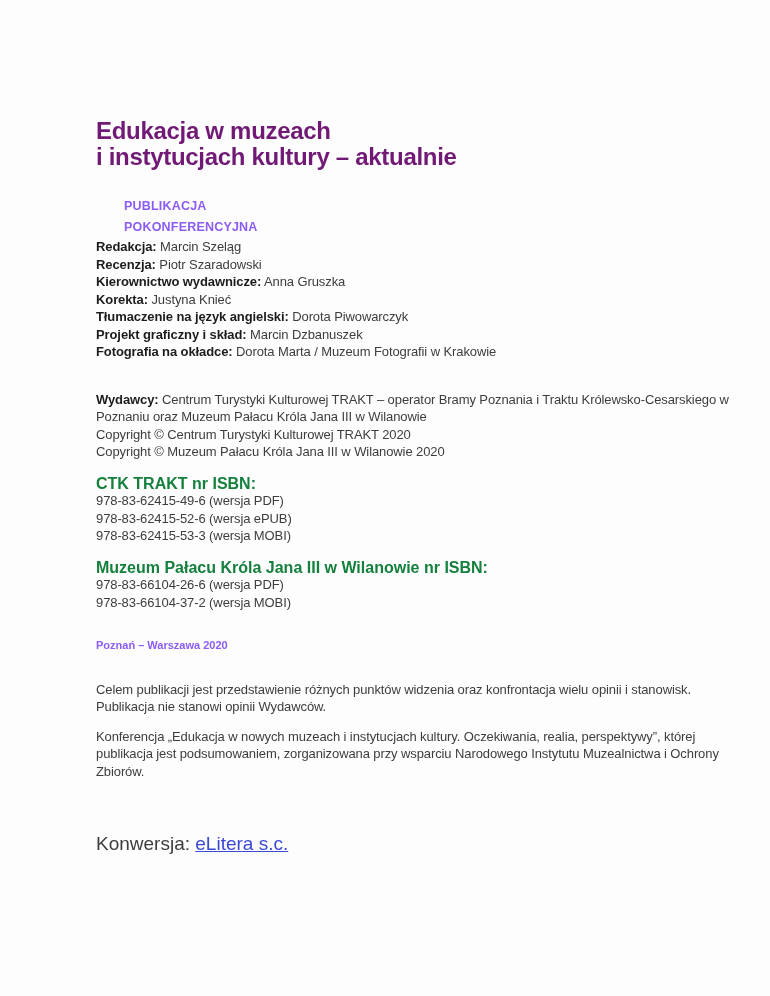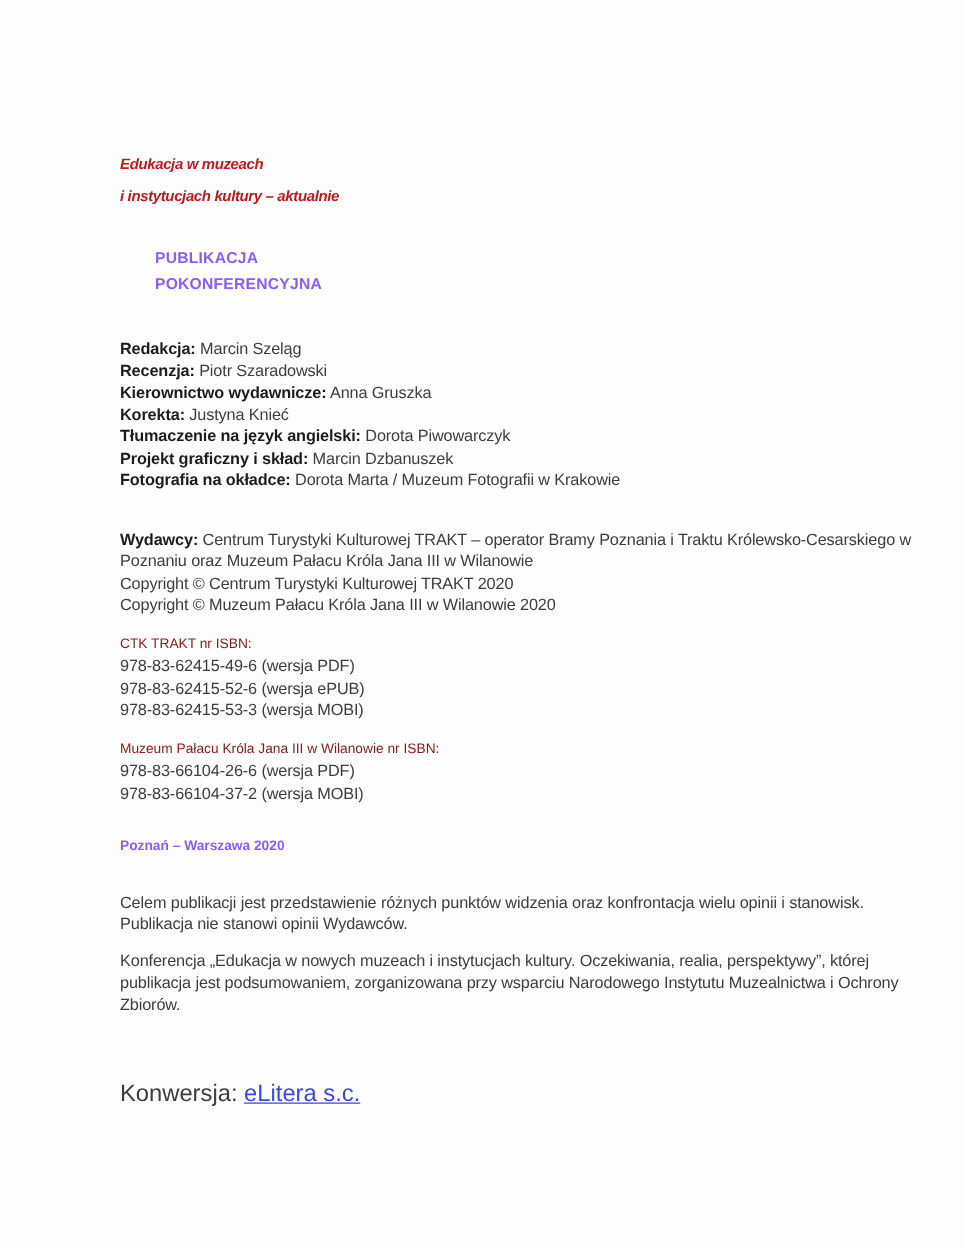--- a/index.html
+++ b/index.html
@@ -10,50 +10,49 @@
     height: 996px;
     background: #fdfdfd;
     outline: 1px solid #f0f0f0;
     font-family: "Liberation Sans", "DejaVu Sans", sans-serif;
     color: #3d3d3d;
     padding: 118px 24px 40px 96px;
     overflow: hidden;
   }
   .content { width: 650px; }
   .doc-title {
-    font-size: 12px;
+    font-size: 24px;
     line-height: 26px;
     font-weight: bold;
-    color: #b91c1c;
+    color: #701a75;
     letter-spacing: -0.3px;
-    font-style: italic;
   }
   .doc-subtitle {
     margin-top: 26px;
     font-size: 12.5px;
     line-height: 21px;
     font-weight: bold;
     color: #8b5cf6;
     letter-spacing: 0.2px;
     margin-left: 28px;
   }
-  .credits { margin-top: 32px; }
+  .credits { }
   .line, .credit-line {
     font-size: 13px;
     line-height: 17.5px;
     letter-spacing: -0.1px;
   }
   .lbl { font-weight: bold; color: #1c1c1c; }
   .publishers { margin-top: 30px; }
   .copyrights { }
   .isbn-block { margin-top: 14px; }
   .isbn-head {
-    font-weight: normal;
-    color: #7f1d1d;
-    font-size: 11px;
+    font-weight: bold;
+    color: #15803d;
+    font-size: 16px;
     line-height: 17.5px;
   }
   .place-date {
     margin-top: 26px;
     font-weight: bold;
     color: #8b5cf6;
     font-size: 11px;
     line-height: 17.5px;
   }
   .para {

